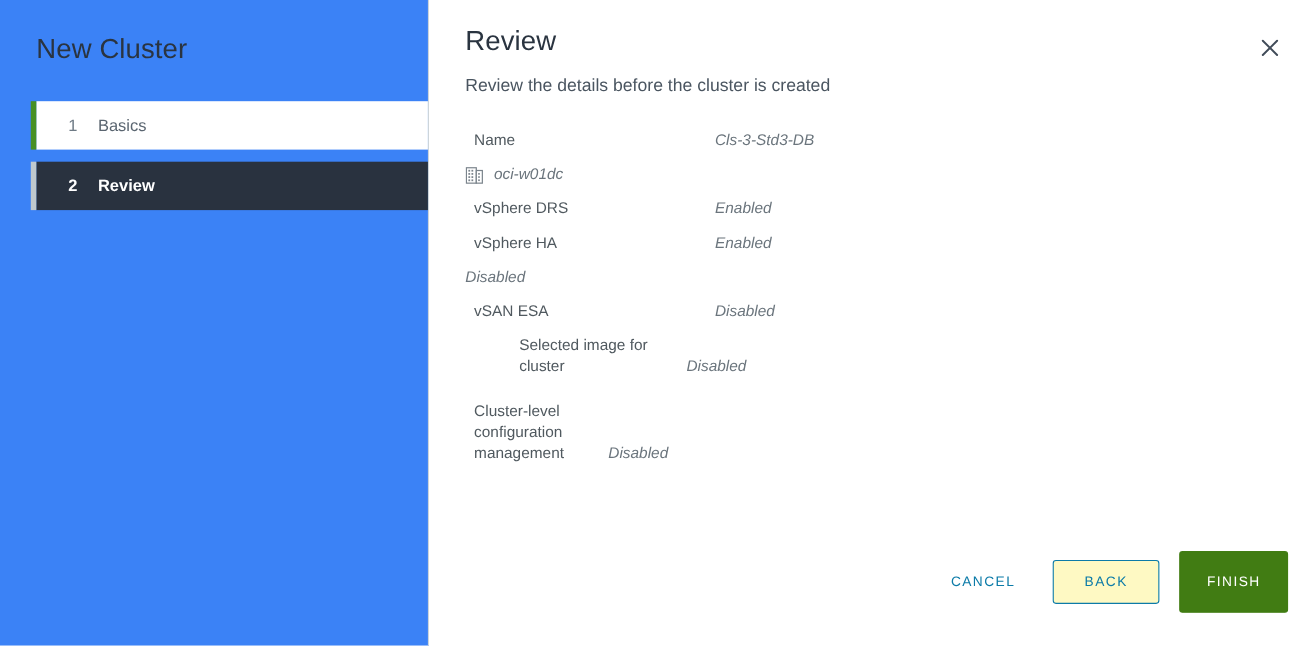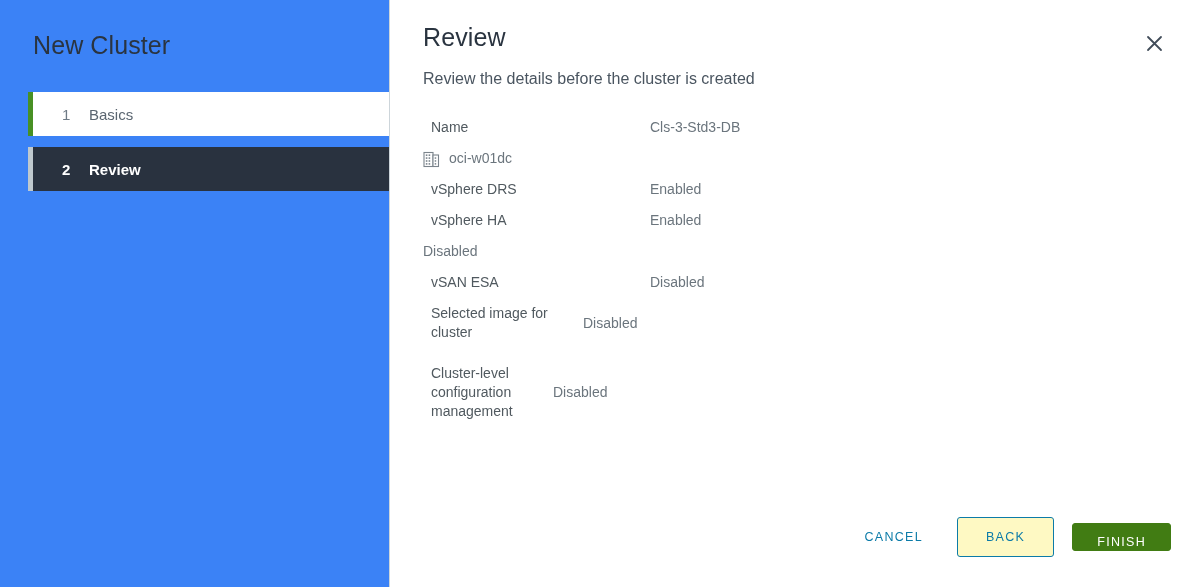--- a/index.html
+++ b/index.html
@@ -140,40 +140,41 @@
     line-height: 19px;
   }
 
   
   .details {
     margin-top: 24px;
   }
 
   .detail-row {
     display: flex;
-    align-items: center;
+    align-items: flex-end;
     margin-bottom: 0;
     padding: 6px 0;
   }
 
   .detail-label {
     width: 227px;
     flex: 0 0 227px;
     font-size: 14px;
     color: #50595f;
     line-height: 19px;
     padding-left: 8px;
   }
 
   .detail-value {
     font-size: 14px;
     color: #6b757d;
     line-height: 19px;
     display: flex;
     align-items: center;
+    font-style: italic;
   }
 
   .dc-icon {
     display: inline-block;
     width: 17px;
     height: 17px;
     margin-right: 9px;
     flex: 0 0 17px;
     position: relative;
     top: 1px;
@@ -213,21 +214,21 @@
     margin-right: 18px;
     height: 40px;
     min-width: 92px;
   }
 
   .btn-solid {
     background: #417c13;
     border: 1px solid #417c13;
     color: #ffffff;
     padding: 11px 24px;
-    height: 28px;
+    height: 56px;
     min-width: 96px;
   }
 </style>
 </head>
 <body>
 
 <div class="wizard">
 
   <div class="sidebar">
     <div class="wizard-title">New Cluster</div>
@@ -304,21 +305,21 @@
       <div class="detail-row">
         <div class="detail-value">Disabled</div>
       </div>
 
       <div class="detail-row">
         <div class="detail-label">vSAN ESA</div>
         <div class="detail-value">Disabled</div>
       </div>
 
       <div class="detail-row">
-        <div class="detail-label" style="max-width:160px;">Selected image for cluster</div>
+        <div class="detail-label" style="max-width:160px;margin-left:41px;">Selected image for cluster</div>
         <div class="detail-value">Disabled</div>
       </div>
 
       <div class="detail-row" style="margin-top:10px;">
         <div class="detail-label" style="max-width:130px;">Cluster-level configuration management</div>
         <div class="detail-value">Disabled</div>
       </div>
 
     </div>
 

